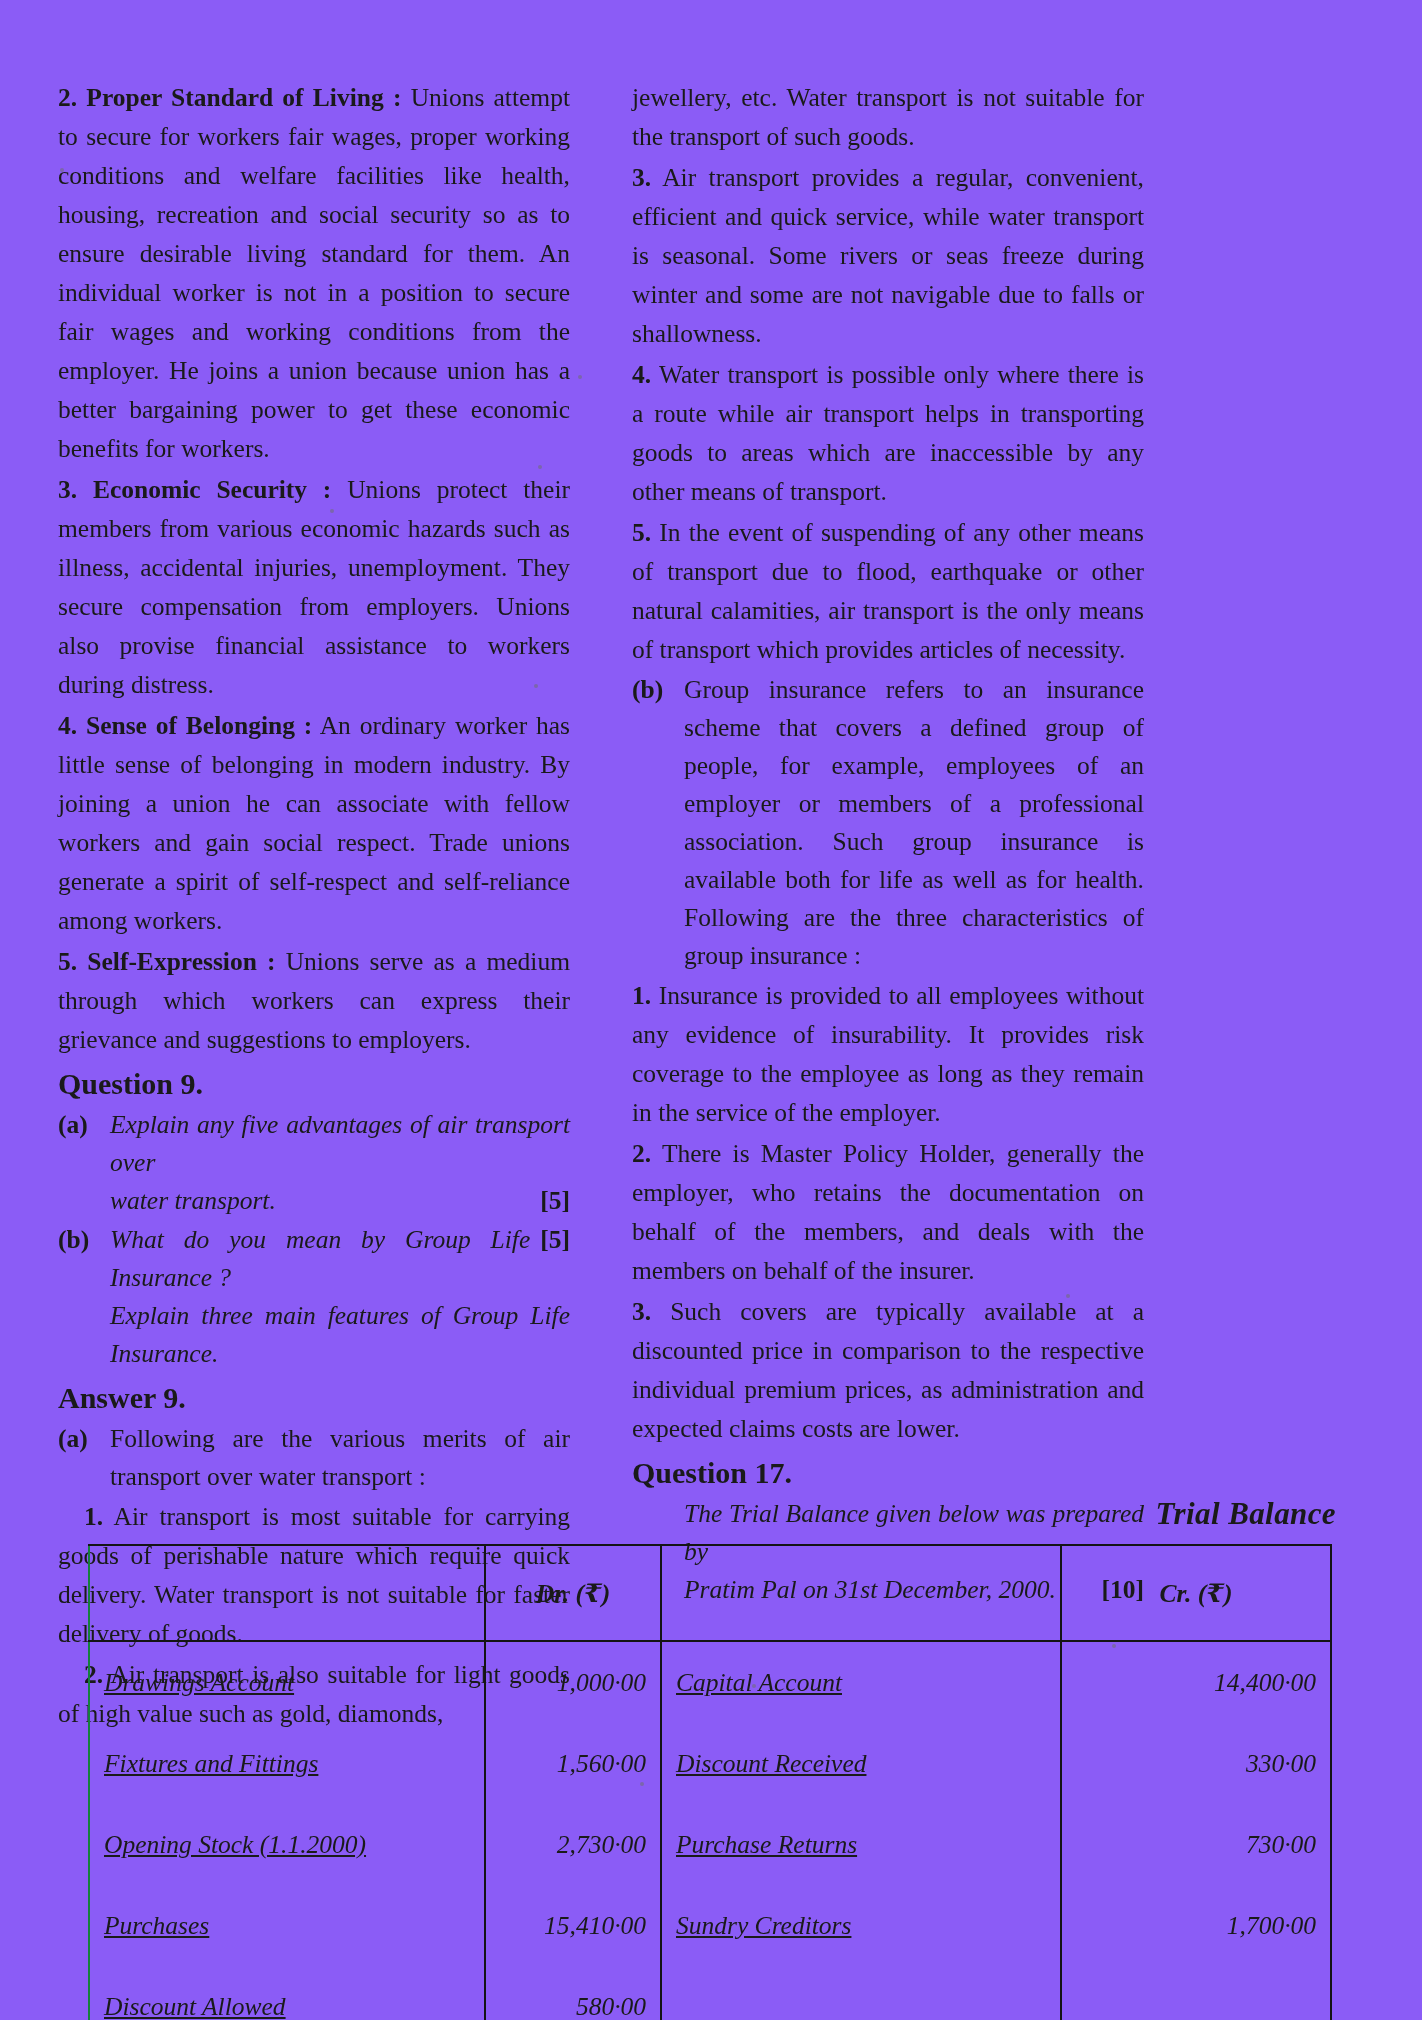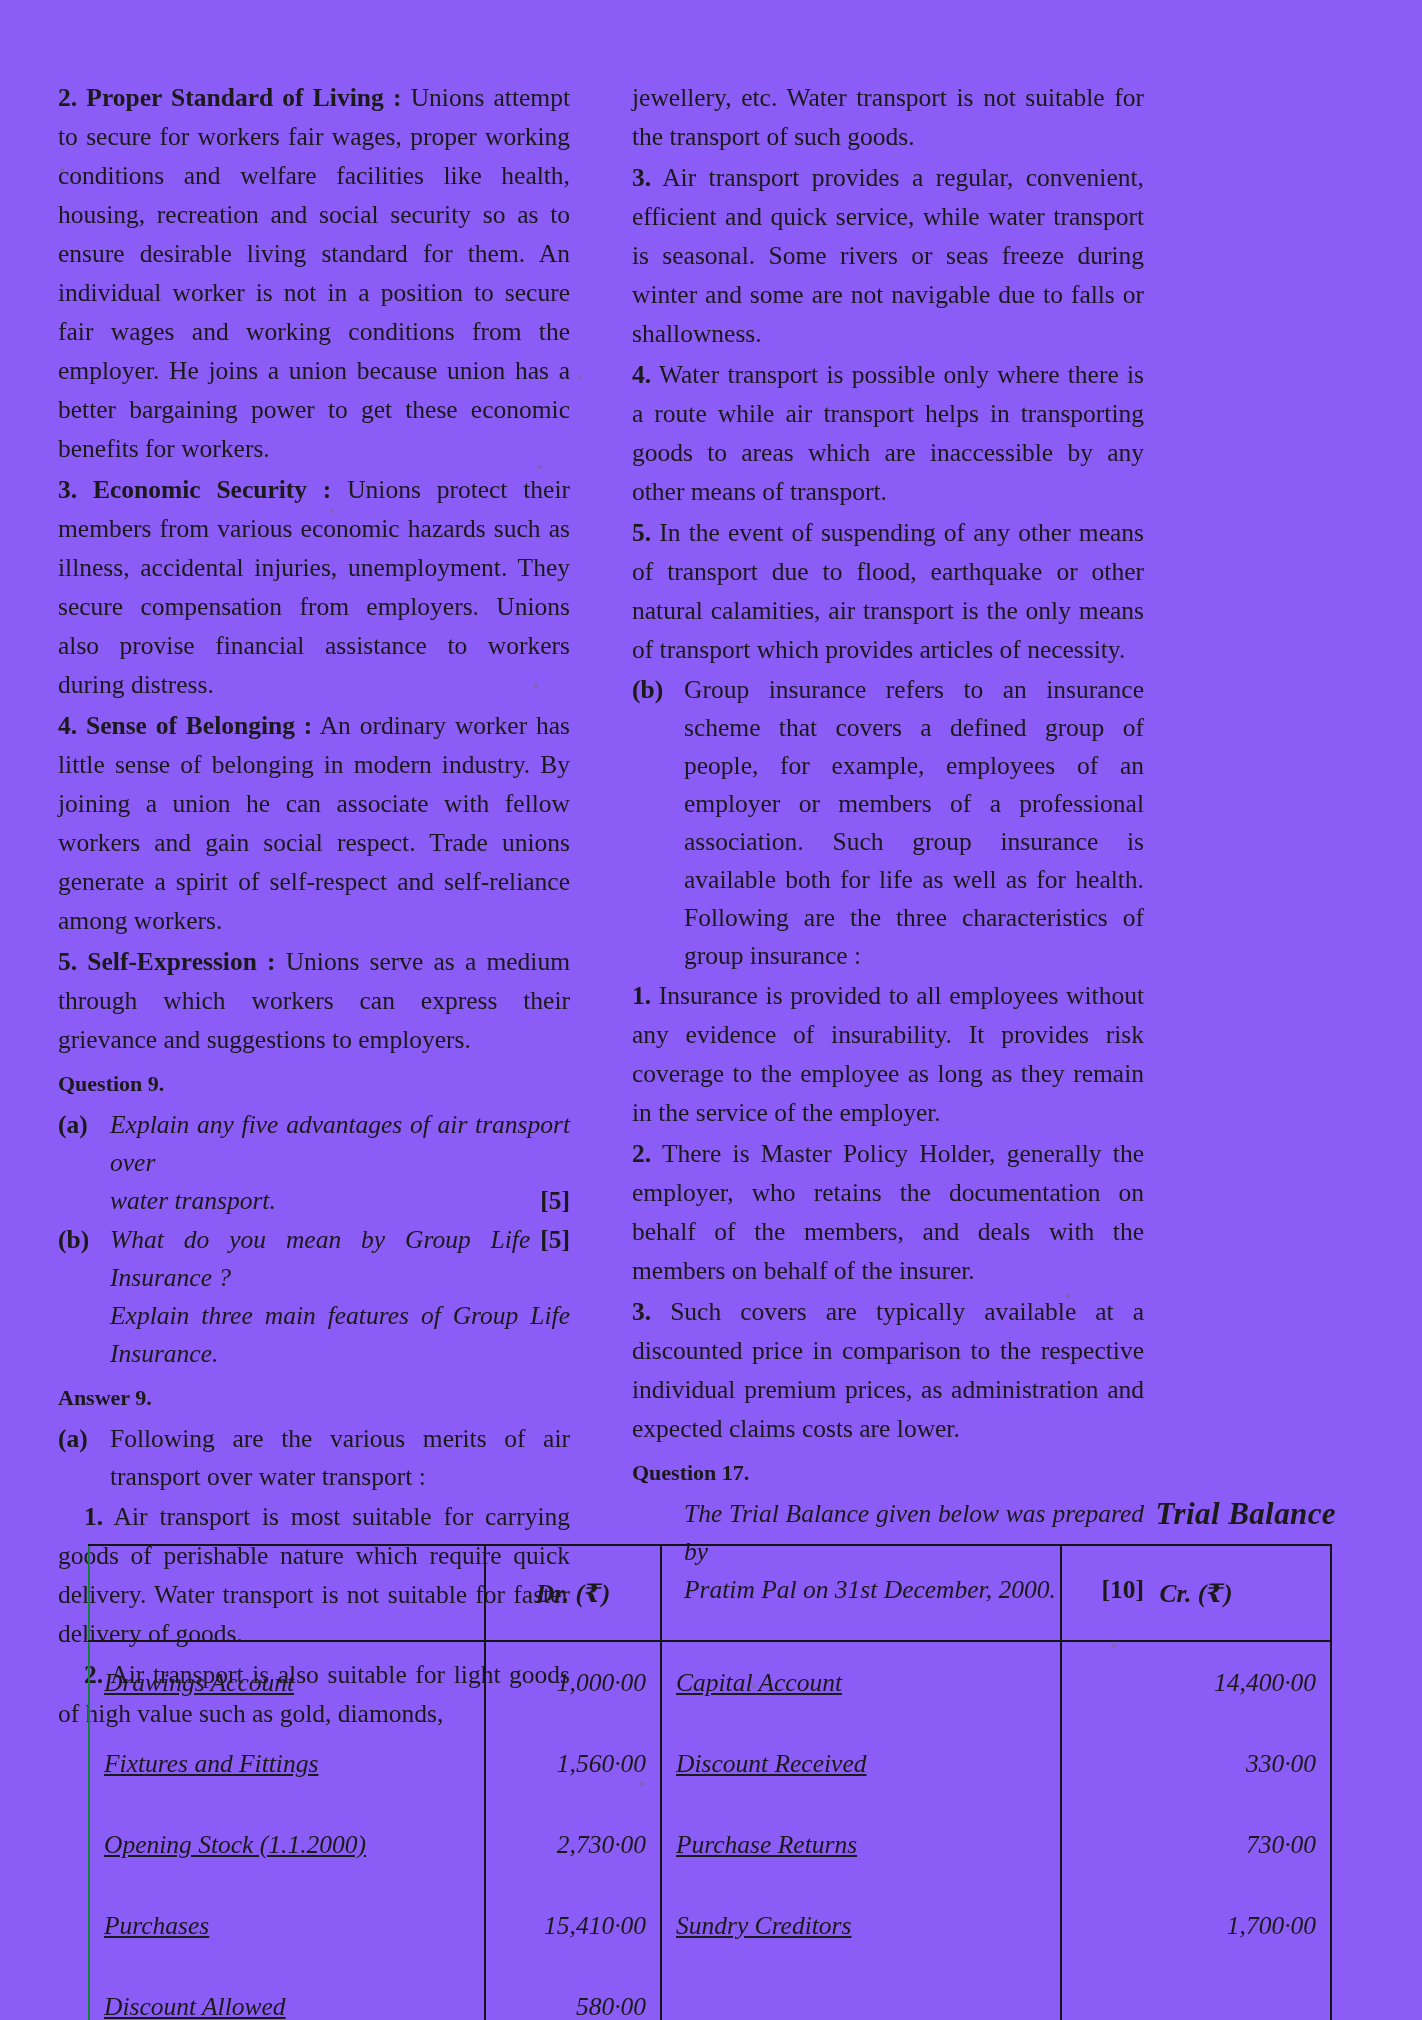--- a/index.html
+++ b/index.html
@@ -36,21 +36,21 @@
     text-justify: inter-word;
     text-indent: 0;
     hyphens: none;
   }
   p.para.indent { text-indent: 26px; }
   b, .bold { font-weight: bold; }
 
   
   .qhead {
     margin: 6px 0 3px 0;
-    font-size: 22px;
+    font-size: 30px;
     line-height: 38px;
     font-weight: bold;
   }
   
   .qrow {
     display: flex;
     font-size: 25.5px;
     line-height: 38px;
     margin-bottom: 1px;
   }

